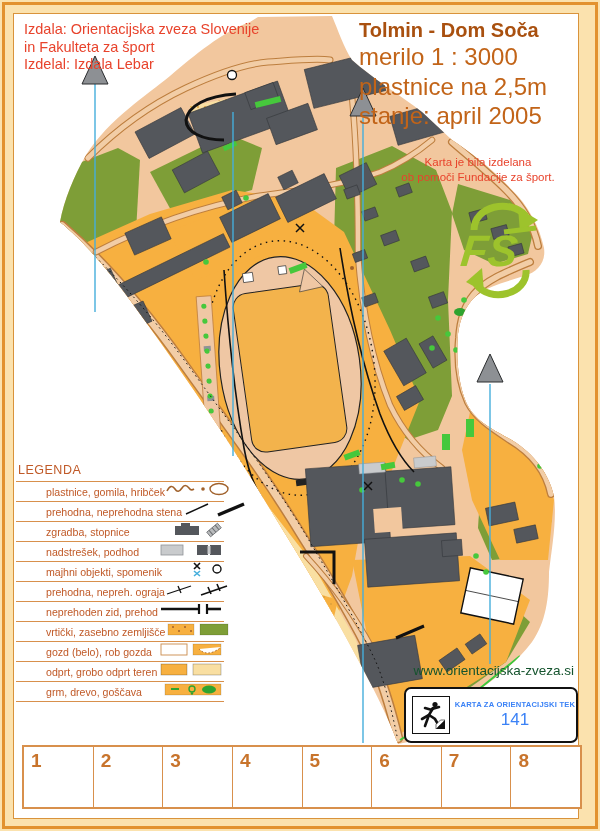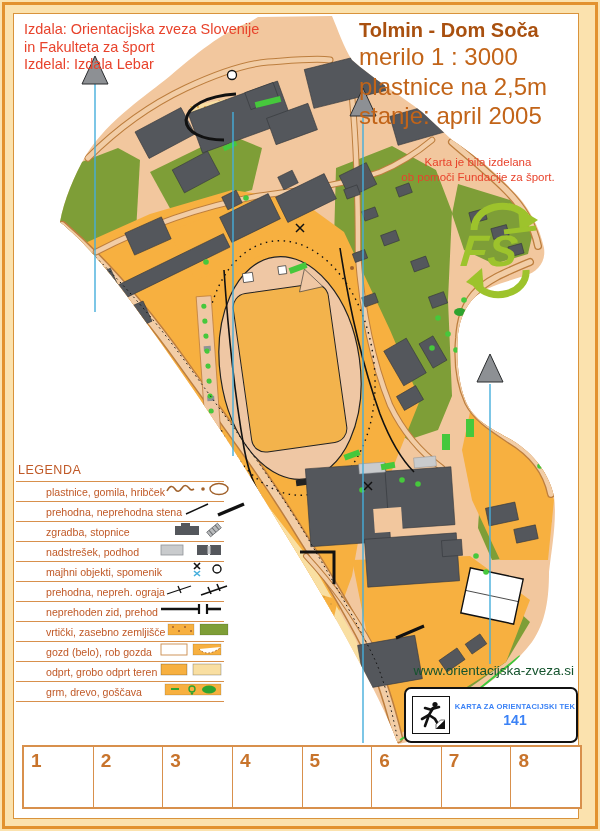--- a/index.html
+++ b/index.html
@@ -51,21 +51,21 @@
   .legend-sym{flex:0 0 auto;}
 
   .website{position:absolute;left:400px;top:663px;width:174px;z-index:3;text-align:right;
     font-size:13.5px;color:#14532d;}
   .card-box{position:absolute;left:404px;top:687px;width:170px;height:52px;z-index:3;
     border:2px solid #111;border-radius:7px;background:#fff;display:flex;align-items:center;}
   .card-runner{flex:0 0 auto;margin:0 4px 0 6px;border:1.5px solid #111;width:36px;height:36px;
     display:flex;align-items:center;justify-content:center;background:#fff;}
   .card-texts{flex:1;text-align:center;color:#3b82f6;}
   .card-title{font-size:7.6px;font-weight:bold;letter-spacing:.2px;}
-  .card-number{font-size:14px;font-weight:bold;margin-top:1px;}
+  .card-number{font-size:17px;font-weight:normal;margin-top:1px;}
 
   .punch-row{position:absolute;left:22px;top:745px;width:556px;height:60px;z-index:3;
     border:2px solid var(--c-legendline,#C98B4B);background:#fff;display:flex;}
   .punch-cell{flex:1;border-right:1px solid var(--c-legendline,#C98B4B);
     font-size:19px;font-weight:bold;color:var(--c-punch,#C8742C);padding:3px 0 0 7px;}
   .punch-cell:last-child{border-right:none;}
 </style>
 </head>
 <body>
 

